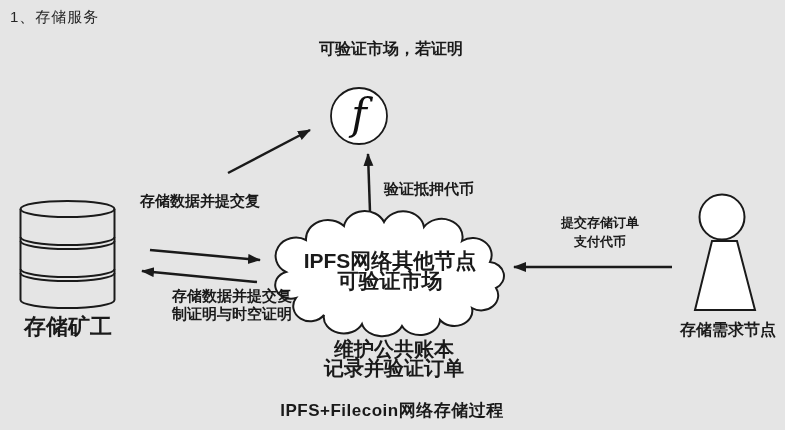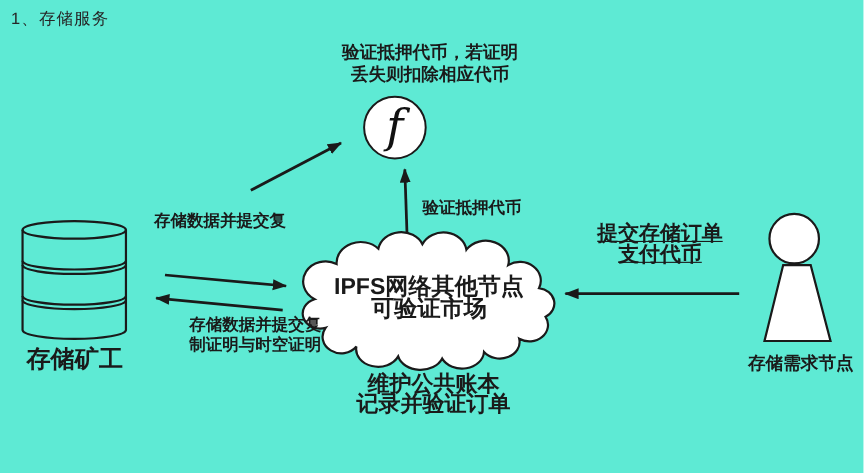--- a/index.html
+++ b/index.html
@@ -1,32 +1,32 @@
 <!DOCTYPE html>
 <html><head>
 <meta charset="utf-8">
 <style>
   html,body{margin:0;padding:0;background:#ffffff;}
   #stage{
-    position:relative;width:785px;height:430px;background:#5eead4;
+    position:relative;width:785px;height:430px;background:#e5e5e5;
     font-family:"Liberation Sans","DejaVu Sans",sans-serif;
     color:#1a1a1a;overflow:hidden;
   }
   #diagram-svg{position:absolute;left:0;top:0;}
   .lbl{position:absolute;font-weight:700;color:#1a1a1a;text-align:center;}
   .lbl span{display:block;}
   #page-title{
     position:absolute;left:10px;top:8px;font-size:15px;font-weight:400;color:#262626;
     letter-spacing:1px;
   }
   #lock-label{left:268px;top:39px;width:246px;font-size:16px;line-height:20px;}
   #verify-label{left:374px;top:180px;width:110px;font-size:15px;text-align:center;}
   #space-label{left:118px;top:191px;width:164px;font-size:15px;line-height:19px;}
   #storedata-label{left:122px;top:287px;width:170px;font-size:15px;line-height:18px;text-align:right;}
-  #order-label{left:528px;top:203px;width:144px;font-size:19px;line-height:19px;text-decoration:underline;}
+  #order-label{left:528px;top:213px;width:144px;font-size:13px;line-height:19px;}
   #cloud-label{left:298px;top:251px;width:184px;font-size:21px;line-height:20px;}
   #ledger-label{left:308px;top:340px;width:172px;font-size:20px;line-height:19px;}
   #miner-label{left:18px;top:312px;width:100px;font-size:22px;}
   #client-label{left:668px;top:320px;width:120px;font-size:16px;}
   #caption{left:242px;top:399px;width:300px;font-size:17px;letter-spacing:.5px;}
   #f-symbol{
     position:absolute;left:331px;top:88px;width:56px;height:56px;
     display:flex;align-items:center;justify-content:center;
     font-family:"DejaVu Serif","Liberation Serif",serif;font-style:italic;
     font-size:42px;font-weight:400;color:#111;padding-bottom:4px;box-sizing:border-box;
@@ -83,22 +83,21 @@
       <line x1="370" y1="212" x2="368" y2="154" marker-end="url(#ah)"></line>
       <line x1="150" y1="250" x2="260" y2="260" marker-end="url(#ah)"></line>
       <line x1="257" y1="282" x2="142" y2="271" marker-end="url(#ah)"></line>
       <line x1="672" y1="267" x2="514" y2="267" marker-end="url(#ah)"></line>
     </g>
   </svg>
 
   <div id="page-title">1、存储服务</div>
 
   <div class="lbl" id="lock-label">
-    <span>验证抵押代币，若证明</span>
-    <span>丢失则扣除相应代币</span>
+    <span>可验证市场，若证明</span>
   </div>
 
   <div id="f-symbol">f</div>
 
   <div class="lbl" id="verify-label">验证抵押代币</div>
 
   <div class="lbl" id="space-label">
     <span>存储数据并提交复</span>
   </div>
 
@@ -119,14 +118,15 @@
 
   <div class="lbl" id="ledger-label">
     <span>维护公共账本</span>
     <span>记录并验证订单</span>
   </div>
 
   <div class="lbl" id="miner-label">存储矿工</div>
 
   <div class="lbl" id="client-label">存储需求节点</div>
 
+  <div class="lbl" id="caption">IPFS+Filecoin网络存储过程</div>
 
 </div>
 
 </body></html>

